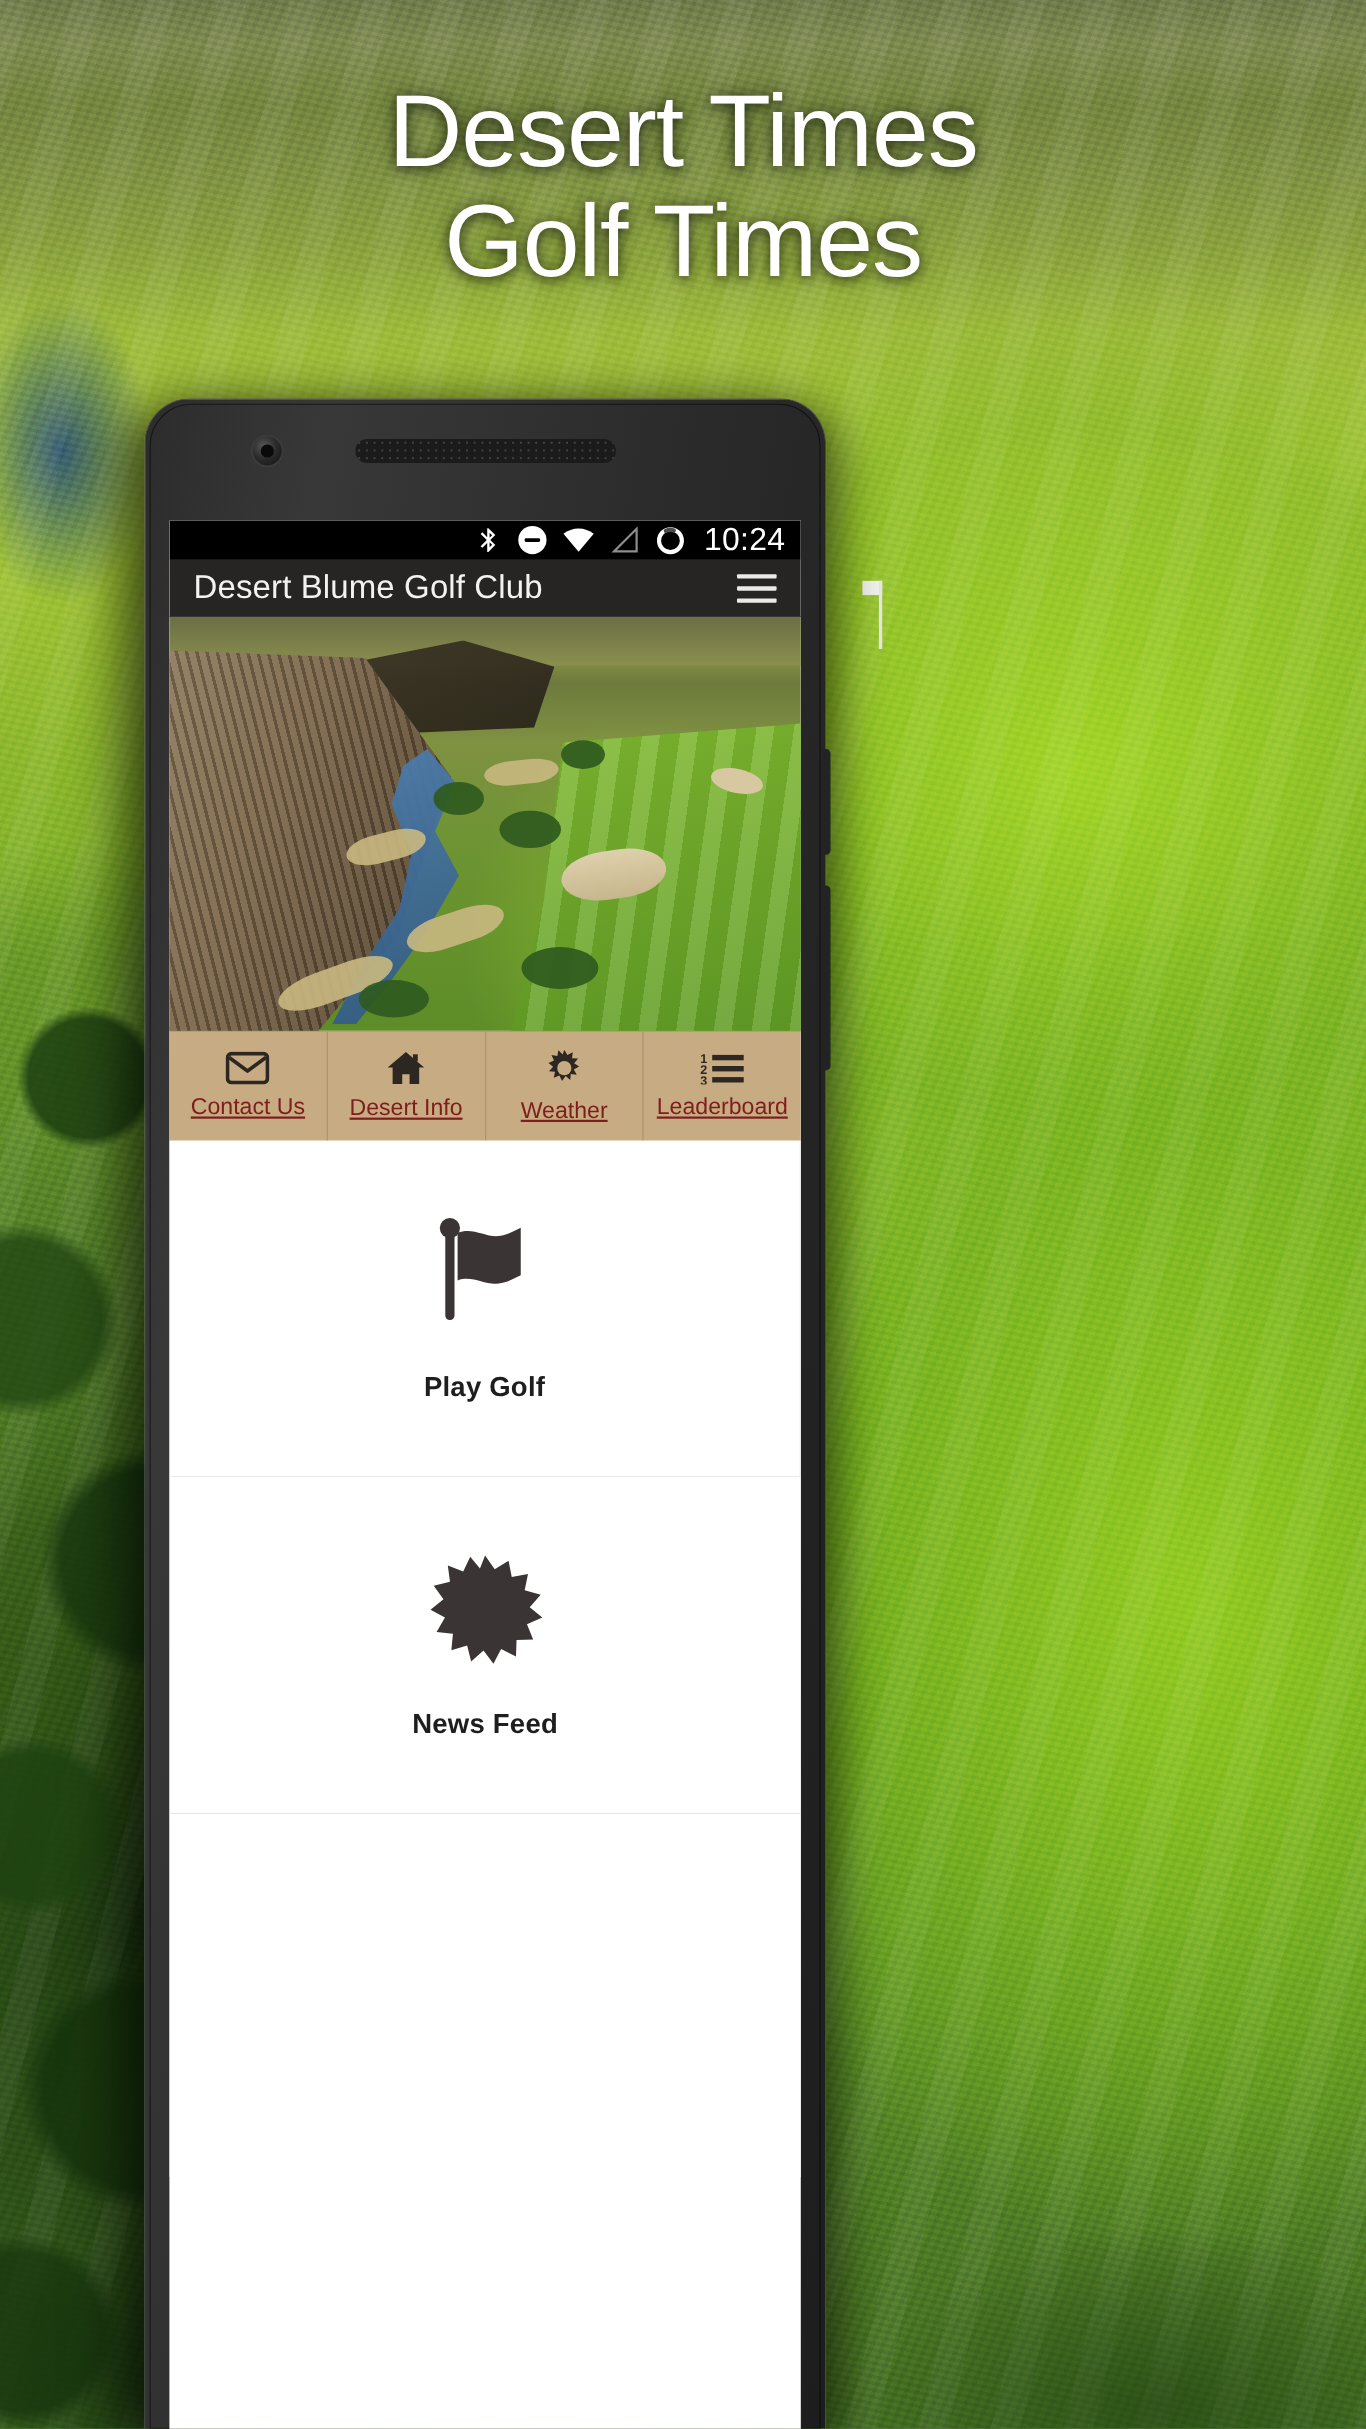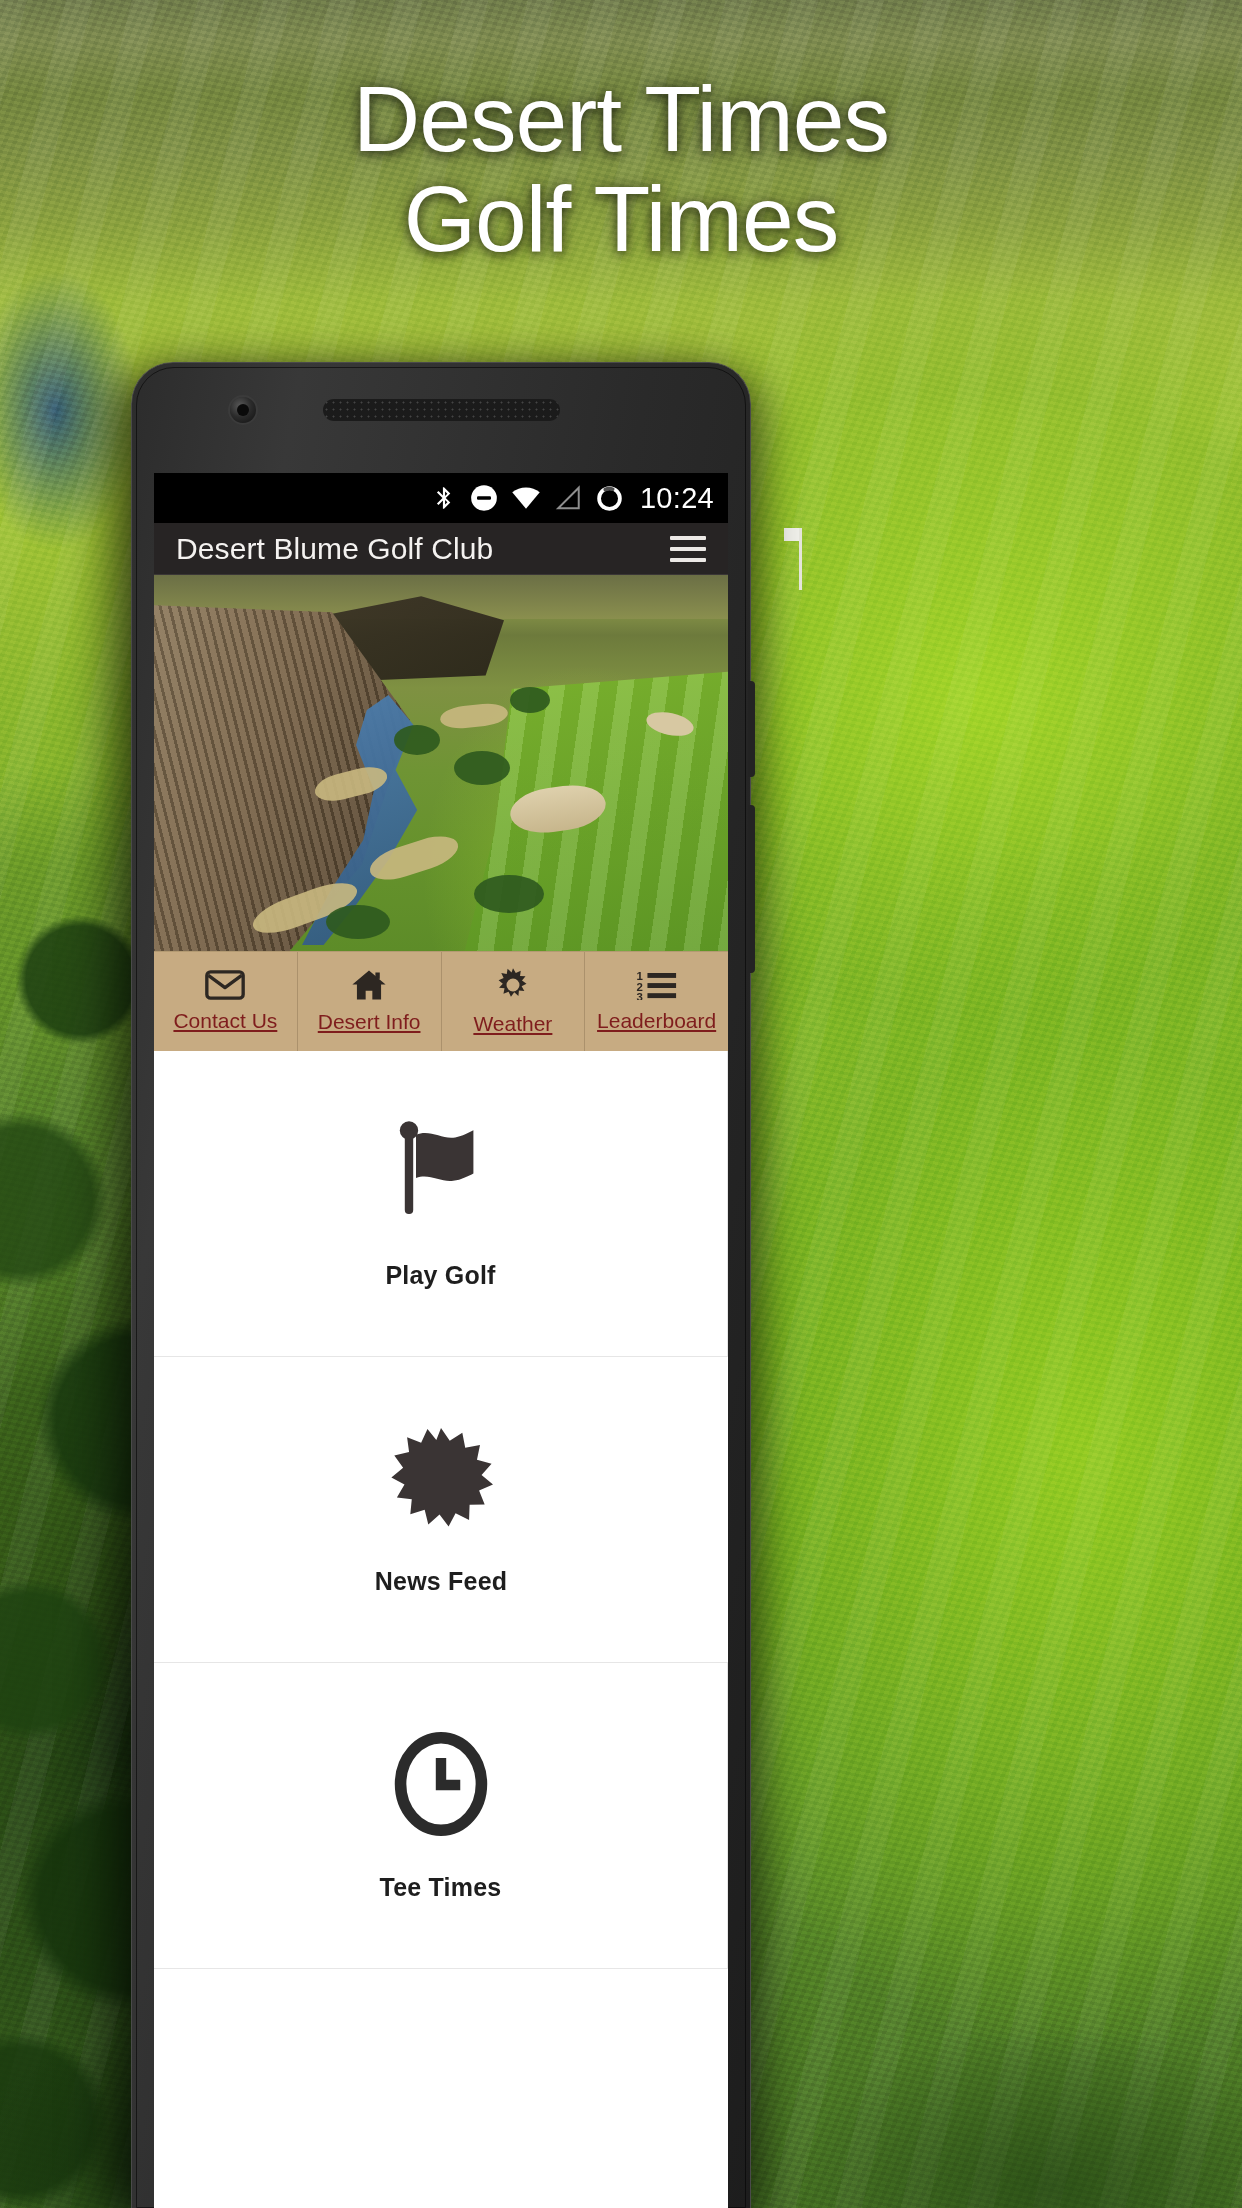--- a/index.html
+++ b/index.html
@@ -119,21 +119,21 @@
   
   #screen {
     position:absolute; left:22px; top:110px;
     width:574px; height:1736px;
     background:#ffffff;
     overflow:hidden;
   }
 
   
   #statusbar {
-    height:50px; background:#000000;
+    height:36px; background:#000000;
     display:flex; align-items:center; justify-content:flex-end;
     padding-right:14px; gap:13px;
   }
   #statusbar .si { display:flex; align-items:center; }
   #clock { color:#fff; font-size:29px; font-weight:400; letter-spacing:.3px; margin-left:3px; }
 
   
   #appbar {
     height:52px; background:#272424;
     display:flex; align-items:center; justify-content:space-between;
@@ -375,27 +375,18 @@
 
       <div class="tile">
         <span class="tico">
           <svg width="104" height="104" viewBox="0 0 100 100">
             <path fill="#3a3434" d="M50 2 L58.4 14.1 L70.5 6.6 L73.3 20.8 L87.5 18.2 L84.6 32.4 L98.6 36.3 L89.0 47.2 L100 56.3 L86.6 62.0 L92.0 75.5 L77.5 75.8 L77.0 90.3 L64.0 83.8 L57.3 96.6 L48.6 85.0 L37.8 94.6 L34.3 80.6 L20.5 84.8 L21.9 70.4 L7.6 68.8 L14.9 56.3 L2.3 49.4 L13.6 40.2 L5.1 28.4 L19.3 25.0 L17.4 10.7 L30.9 16.1 L37.0 3.0 L45.5 13.4 Z"></path>
           </svg>
         </span>
         <span class="tlbl">News Feed</span>
       </div>
 
-      <div class="tile">
-        <span class="tico">
-          <svg width="96" height="104" viewBox="0 0 48 54">
-            <ellipse cx="24" cy="27" rx="21" ry="24" fill="none" stroke="#2b2b2b" stroke-width="6"></ellipse>
-            <path d="M24 13.5v14h10" fill="none" stroke="#2b2b2b" stroke-width="5.4" stroke-linecap="butt"></path>
-          </svg>
-        </span>
-        <span class="tlbl">Tee Times</span>
-      </div>
 
     </div>
 
     <div id="filler"></div>
   </div>
 </div>
 
 </body></html>

